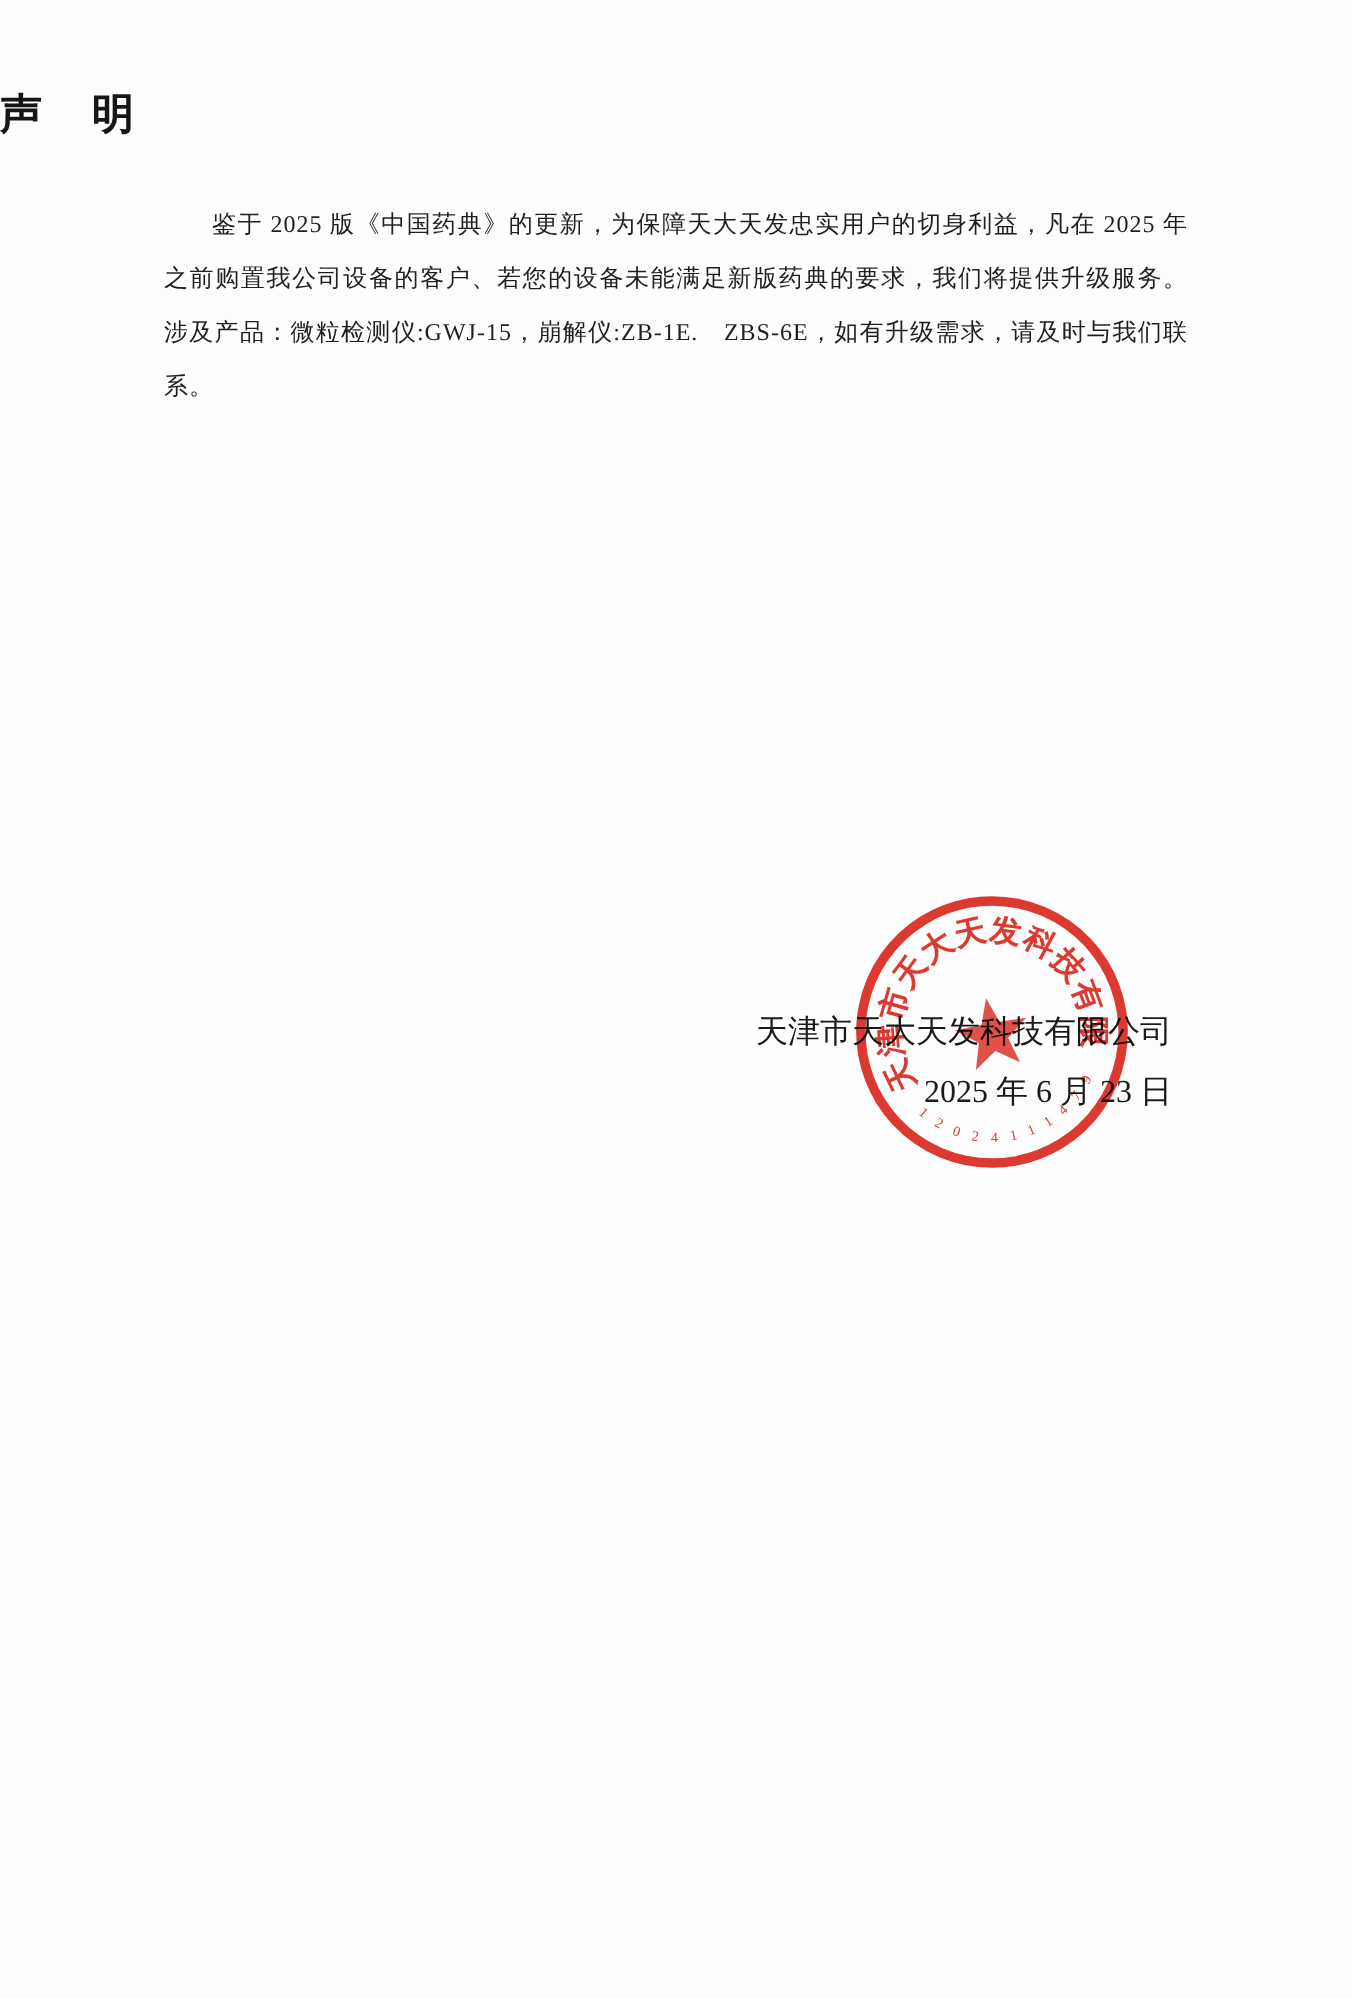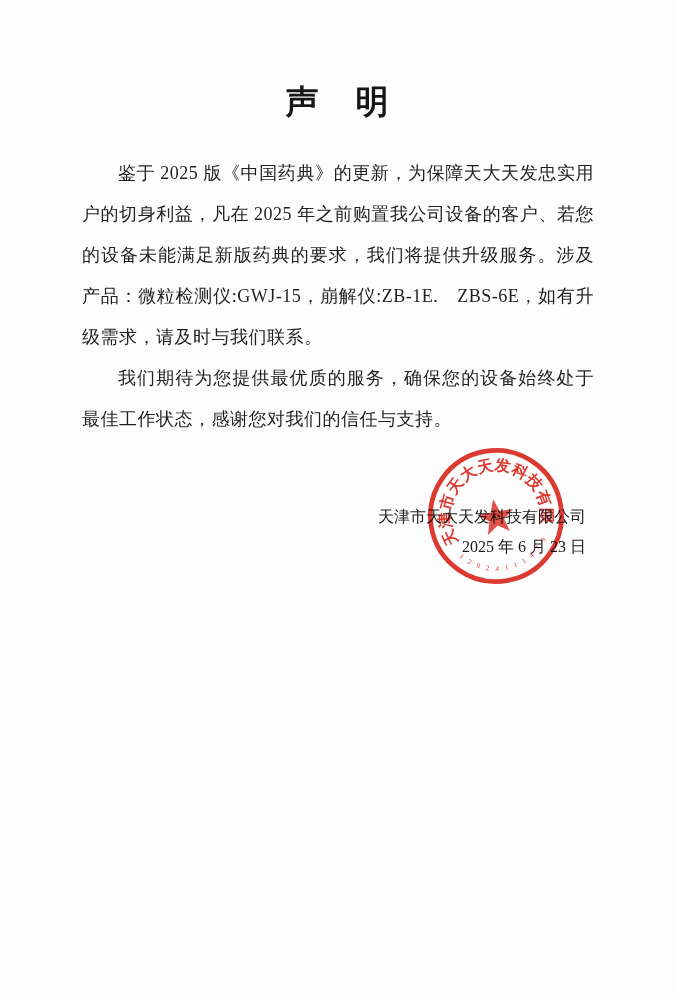--- a/index.html
+++ b/index.html
@@ -11,32 +11,31 @@
     position: relative;
     width: 676px;
     height: 999px;
     background: #fdfdfd;
     overflow: hidden;
     font-family: "Liberation Serif", "DejaVu Serif", serif;
     color: #1f1f1f;
   }
   .doc-title {
     margin: 0;
-    padding-top: 80px;
-    text-align: center;
-    font-size: 33px;
+    padding-top: 43px;
+    font-size: 21px;
     font-weight: bold;
     letter-spacing: 2px;
     color: #161616;
   }
   .doc-body {
     margin: 28px auto 0 auto;
     width: 512px;
-    font-size: 18px;
-    line-height: 41px;
+    font-size: 12px;
+    line-height: 27px;
     text-align: justify;
     letter-spacing: 0.5px;
   }
   .doc-body p {
     margin: 0;
     text-indent: 2em;
   }
   .signature {
     position: absolute;
     top: 503px;
@@ -75,21 +74,20 @@
 </style>
 </head>
 <body>
 
 <div class="page">
 
   <h1 class="doc-title">声　明</h1>
 
   <div class="doc-body">
     <p>鉴于 2025 版《中国药典》的更新，为保障天大天发忠实用户的切身利益，凡在 2025 年之前购置我公司设备的客户、若您的设备未能满足新版药典的要求，我们将提供升级服务。涉及产品：微粒检测仪:GWJ-15，崩解仪:ZB-1E.　ZBS-6E，如有升级需求，请及时与我们联系。</p>
-    <p>我们期待为您提供最优质的服务，确保您的设备始终处于最佳工作状态，感谢您对我们的信任与支持。</p>
   </div>
 
   <div class="signature">
     <div class="company-line">天津市天大天发科技有限公司</div>
     <div class="date-line">2025 年 6 月 23 日</div>
   </div>
 
   <svg class="seal" viewBox="0 0 160 160" xmlns="http://www.w3.org/2000/svg">
     <defs>
       <path id="ringTextPath" d="M 36.5,100.3 A 48,48 0 1 1 123.5,100.3" fill="none"></path>

